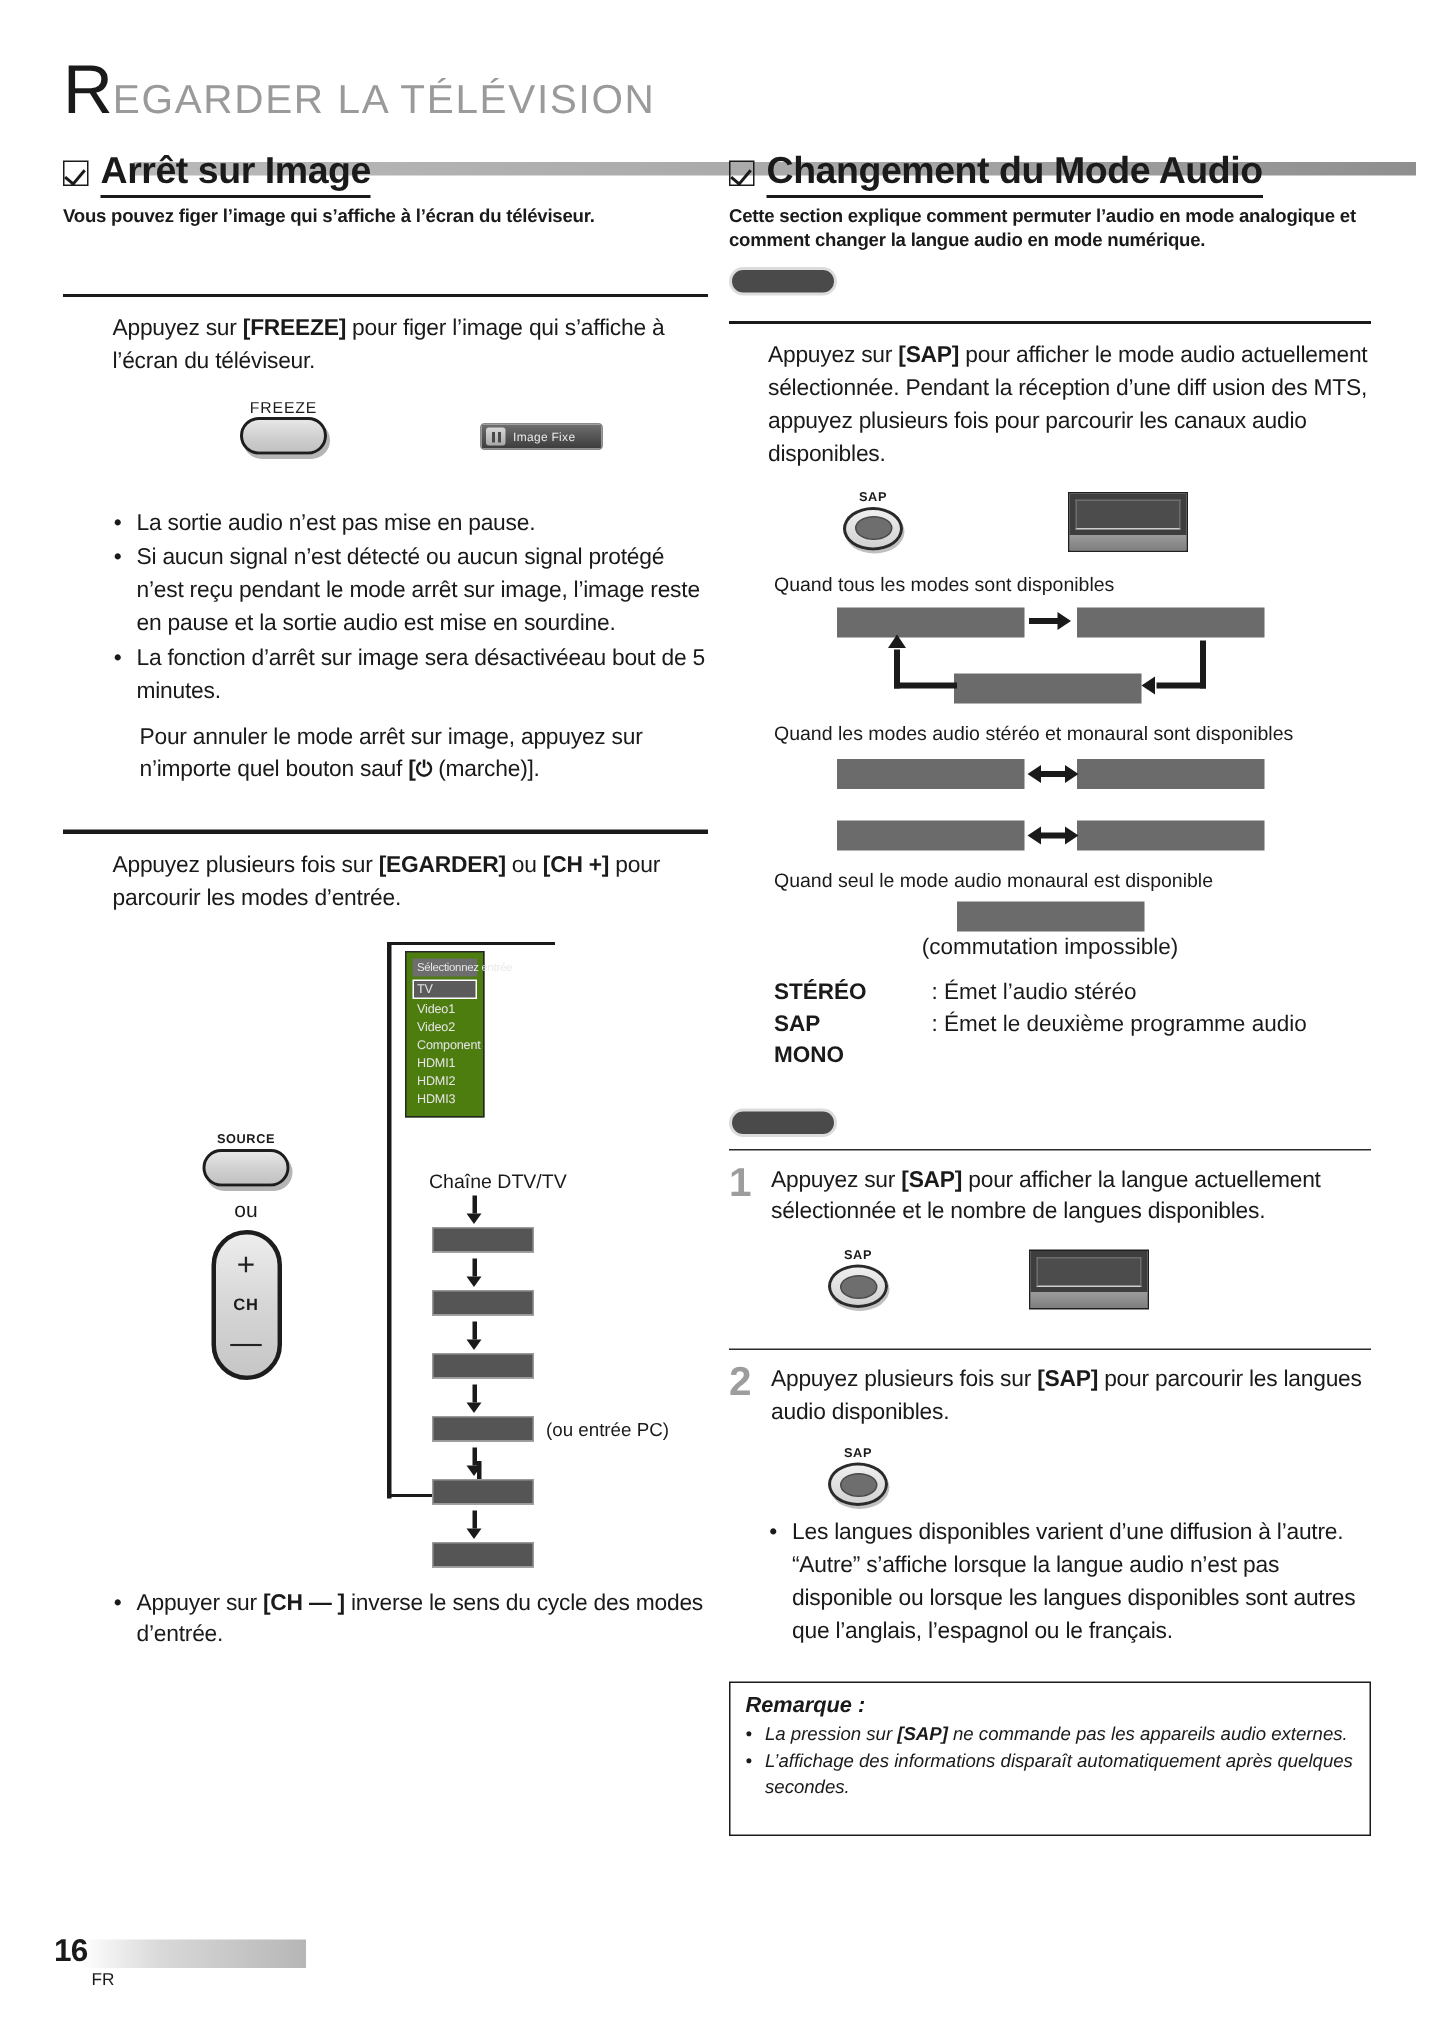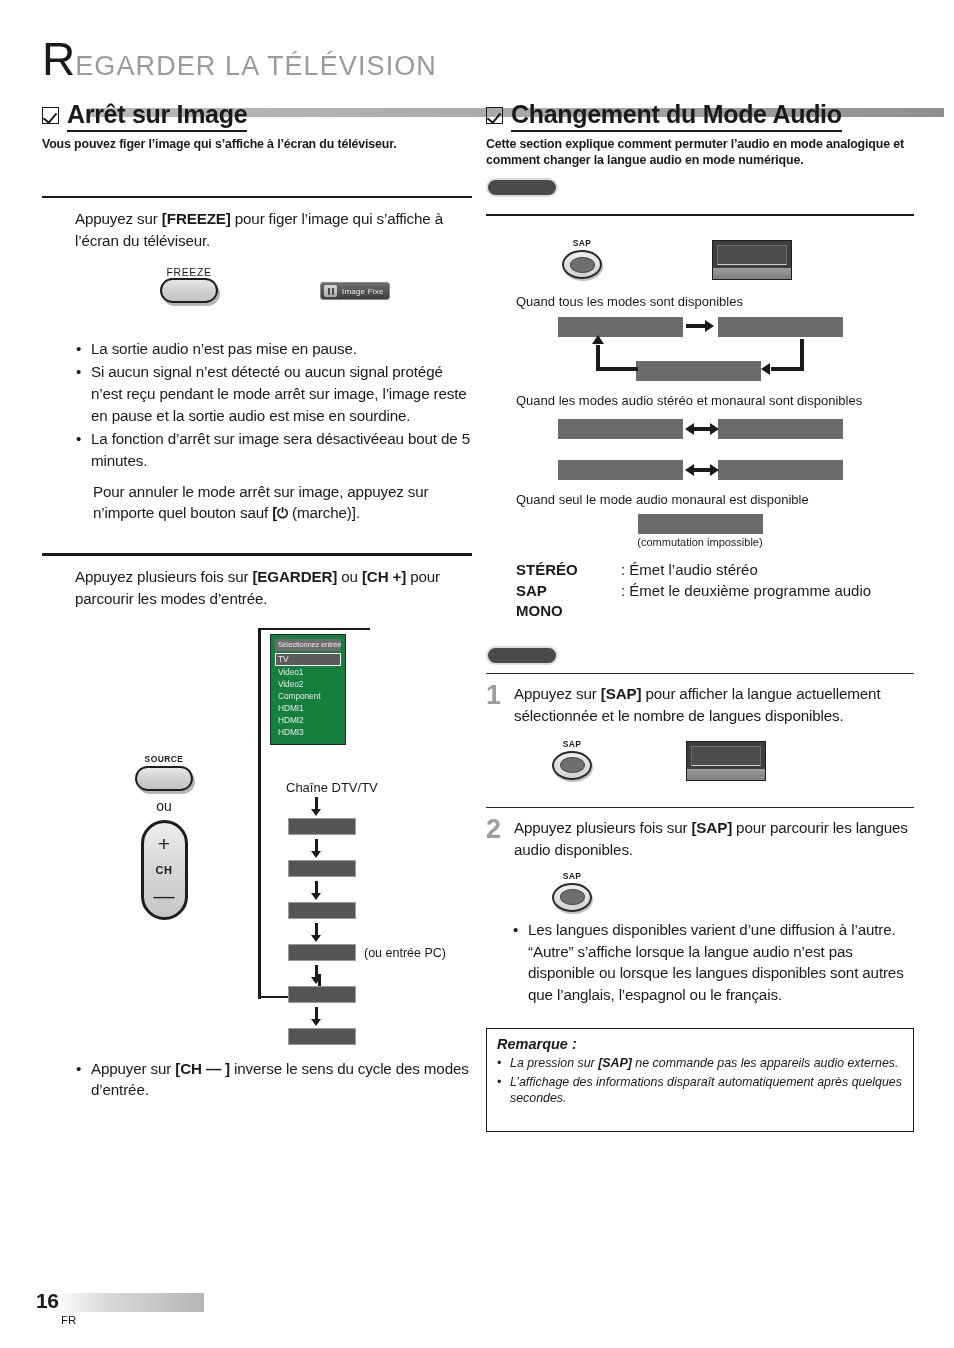--- a/index.html
+++ b/index.html
@@ -101,21 +101,21 @@
     width: 25px; height: 16px; border-radius: 50%;
     background: #6e6e6e; border: 1px solid #4a4a4a;
   }
   .btn-label-tiny {
     font-size: 8.5px; font-weight: bold; letter-spacing: 0.4px;
     text-align: center; margin-bottom: 2px;
   }
 
   
   .osd-imagefixe {
-    width: 70px; height: 18px; border-radius: 3px;
+    width: 82px; height: 18px; border-radius: 3px;
     background: linear-gradient(to bottom,#6f6f6f 0%, #565656 48%, #3c3c3c 100%);
     border: 1px solid #8a8a8a;
     display: flex; align-items: center; gap: 5px; padding-left: 3px;
   }
   .osd-pause {
     width: 13px; height: 12px; border-radius: 2px; flex: 0 0 auto;
     background: linear-gradient(to bottom,#d8d8d8,#a9a9a9);
     display: flex; align-items: center; justify-content: center; gap: 2px;
   }
   .osd-pause i { width: 2px; height: 7px; background: #4a4a4a; display: block; }
@@ -129,21 +129,21 @@
     background: linear-gradient(to bottom,#3e3e3e 0%,#3e3e3e 72%,#9c9c9c 72%,#7e7e7e 100%);
     border: 1px solid #1f1f1f; padding: 4px 4px 0 4px;
   }
   .osd-box .field {
     width: 100%; height: 20px; background: #4c4c4c;
     border: 1px solid #6d6d6d; border-bottom-color: #cfcfcf;
   }
 
   
   .src-menu {
-    width: 76px; background: #15803d; border: 1.4px solid #262626;
+    width: 53px; background: #4d7c0f; border: 1.4px solid #262626;
     padding: 4px 4px 6px 4px;
   }
   .src-menu .hdr {
     font-size: 7.6px; color: #e8e8e8; background: #6d6d6d;
     padding: 1.5px 3px; letter-spacing: -0.2px; white-space: nowrap;
   }
   .src-menu ul { list-style: none; margin-top: 2px; }
   .src-menu li {
     font-size: 8.4px; color: #e6e6e6; padding: 1px 3px;
     letter-spacing: -0.1px;
@@ -204,21 +204,21 @@
     background: linear-gradient(to right,#ffffff 0%, #d9d9d9 35%, #b6b6b6 100%);
   }
   .footer .num {
     position: relative; font-size: 21px; font-weight: bold; z-index: 2;
     letter-spacing: -0.5px;
   }
   .footer .fr {
     position: relative; font-size: 11.5px; margin-left: 25px; margin-top: 1px; z-index: 2;
   }
 
-  .small-note { font-size: 11px; }
+  .small-note { font-size: 15px; }
   .cap-note { font-size: 13px; }
 </style>
 </head>
 <body>
 
 <div class="page">
 
   <div class="page-header">
     <div class="hdr-title">
       <span class="hdr-drop">R</span>
@@ -369,20 +369,23 @@
         <span class="sec-title">Changement du Mode Audio</span>
       </div>
       <div class="sec-sub">Cette section explique comment permuter l’audio en mode analogique et comment changer la langue audio en mode numérique.</div>
       <div class="pill"></div>
     </div>
 
     <div style="height:8px"></div>
     <div class="rule-thick"></div>
 
     <div class="body-block" style="padding-left:26px;">
+      <div class="p">
+        <span>Appuyez sur </span><b>[SAP]</b><span> pour afficher le mode audio actuellement sélectionnée. Pendant la réception d’une diff usion des MTS, appuyez plusieurs fois pour parcourir les canaux audio disponibles.</span>
+      </div>
 
       <div style="position:relative;height:56px;margin-top:12px;">
         <div style="position:absolute;left:42px;top:0;text-align:center;width:56px;">
           <div class="btn-label-tiny">SAP</div>
           <div class="btn-round-outer" style="margin:0 auto;">
             <div class="btn-round-inner"></div>
           </div>
         </div>
         <div class="osd-box" style="position:absolute;left:200px;top:2px;">
           <div class="field"></div>

